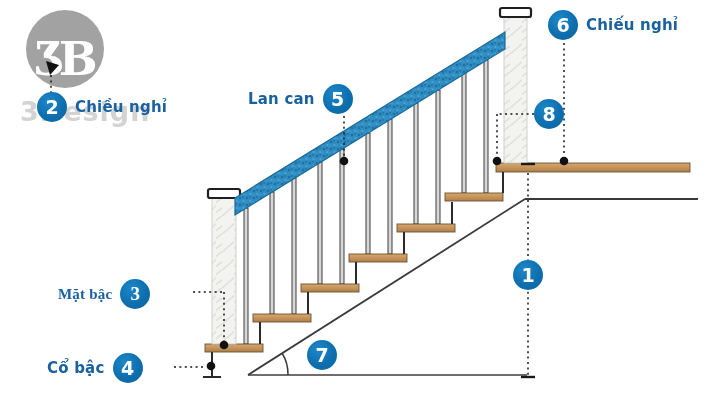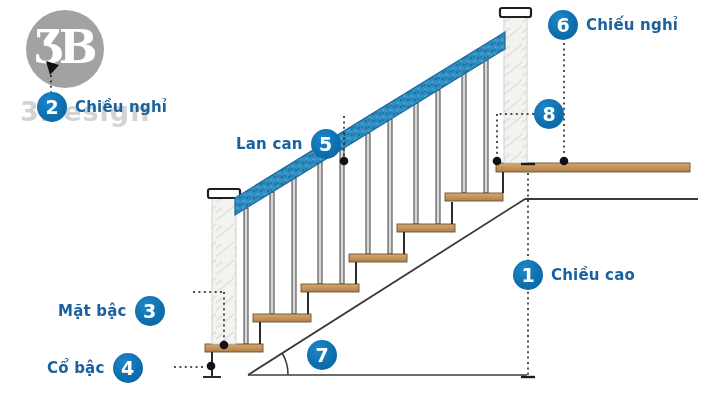--- a/index.html
+++ b/index.html
@@ -3,21 +3,21 @@
 <meta charset="utf-8">
 <style>
   html,body{margin:0;padding:0;background:#ffffff;}
   .stage{
     position:relative;width:720px;height:406px;background:#ffffff;overflow:hidden;
     font-family:"DejaVu Sans","Liberation Sans",sans-serif;
   }
   
   .logo{
     position:absolute;left:26px;top:10px;width:78px;height:78px;border-radius:50%;
-    background:#9c9c9c;opacity:.93;z-index:1;display:flex;align-items:center;justify-content:center;
+    background:#9c9c9c;opacity:.93;z-index:1;display:flex;align-items:flex-end;justify-content:center;
   }
   .logo-mono{
     color:#ffffff;font-weight:bold;font-size:46px;letter-spacing:-6px;
     font-family:"DejaVu Serif","Liberation Serif",serif;transform:translate(-2px,-2px);
   }
   .brand-text{
     position:absolute;left:20px;top:96px;z-index:1;
     font-size:27px;font-weight:600;color:#a8a8a8;opacity:.5;letter-spacing:1px;
   }
   
@@ -26,23 +26,23 @@
   .lbl{position:absolute;display:flex;align-items:center;gap:8px;z-index:3;}
   .badge{
     width:30px;height:30px;border-radius:50%;flex:0 0 30px;
     background:radial-gradient(circle at 38% 32%, #1d87c9 0%, #0e6fae 55%, #0a639e 100%);
     color:#ffffff;font-weight:bold;font-size:19px;line-height:30px;text-align:center;
     display:flex;align-items:center;justify-content:center;
   }
   .lbl-text{font-size:15px;font-weight:bold;color:#1a61a0;white-space:nowrap;letter-spacing:.2px;}
   .pos-1{left:513px;top:260px;}
   .pos-2{left:37px;top:92px;}
-  .pos-3{left:58px;top:296px;}
+  .pos-3{left:58px;top:279px;font-family:Liberation Serif, serif;}
   .pos-4{left:47px;top:353px;}
-  .pos-5{left:236px;top:84px;margin-top:45px;}
+  .pos-5{left:248px;top:84px;}
   .pos-6{left:548px;top:10px;}
   .pos-7{left:307px;top:340px;}
   .pos-8{left:534px;top:99px;}
 </style>
 </head>
 <body>
 
 <div class="stage">
 
   <div class="logo">
@@ -141,21 +141,20 @@
       <polygon points="46,61 59,65 50,75"></polygon>
     </g>
     <g stroke="#1a1a1a" stroke-width="2.4">
       <path d="M521,164 H535"></path>
       <path d="M521,377 H535"></path>
     </g>
   </svg>
 
   <div class="lbl pos-1">
     <span class="badge">1</span>
-    <span class="lbl-text">Chiều cao</span>
   </div>
 
   <div class="lbl pos-2">
     <span class="badge">2</span>
     <span class="lbl-text">Chiều nghỉ</span>
   </div>
 
   <div class="lbl pos-3">
     <span class="lbl-text">Mặt bậc</span>
     <span class="badge">3</span>

